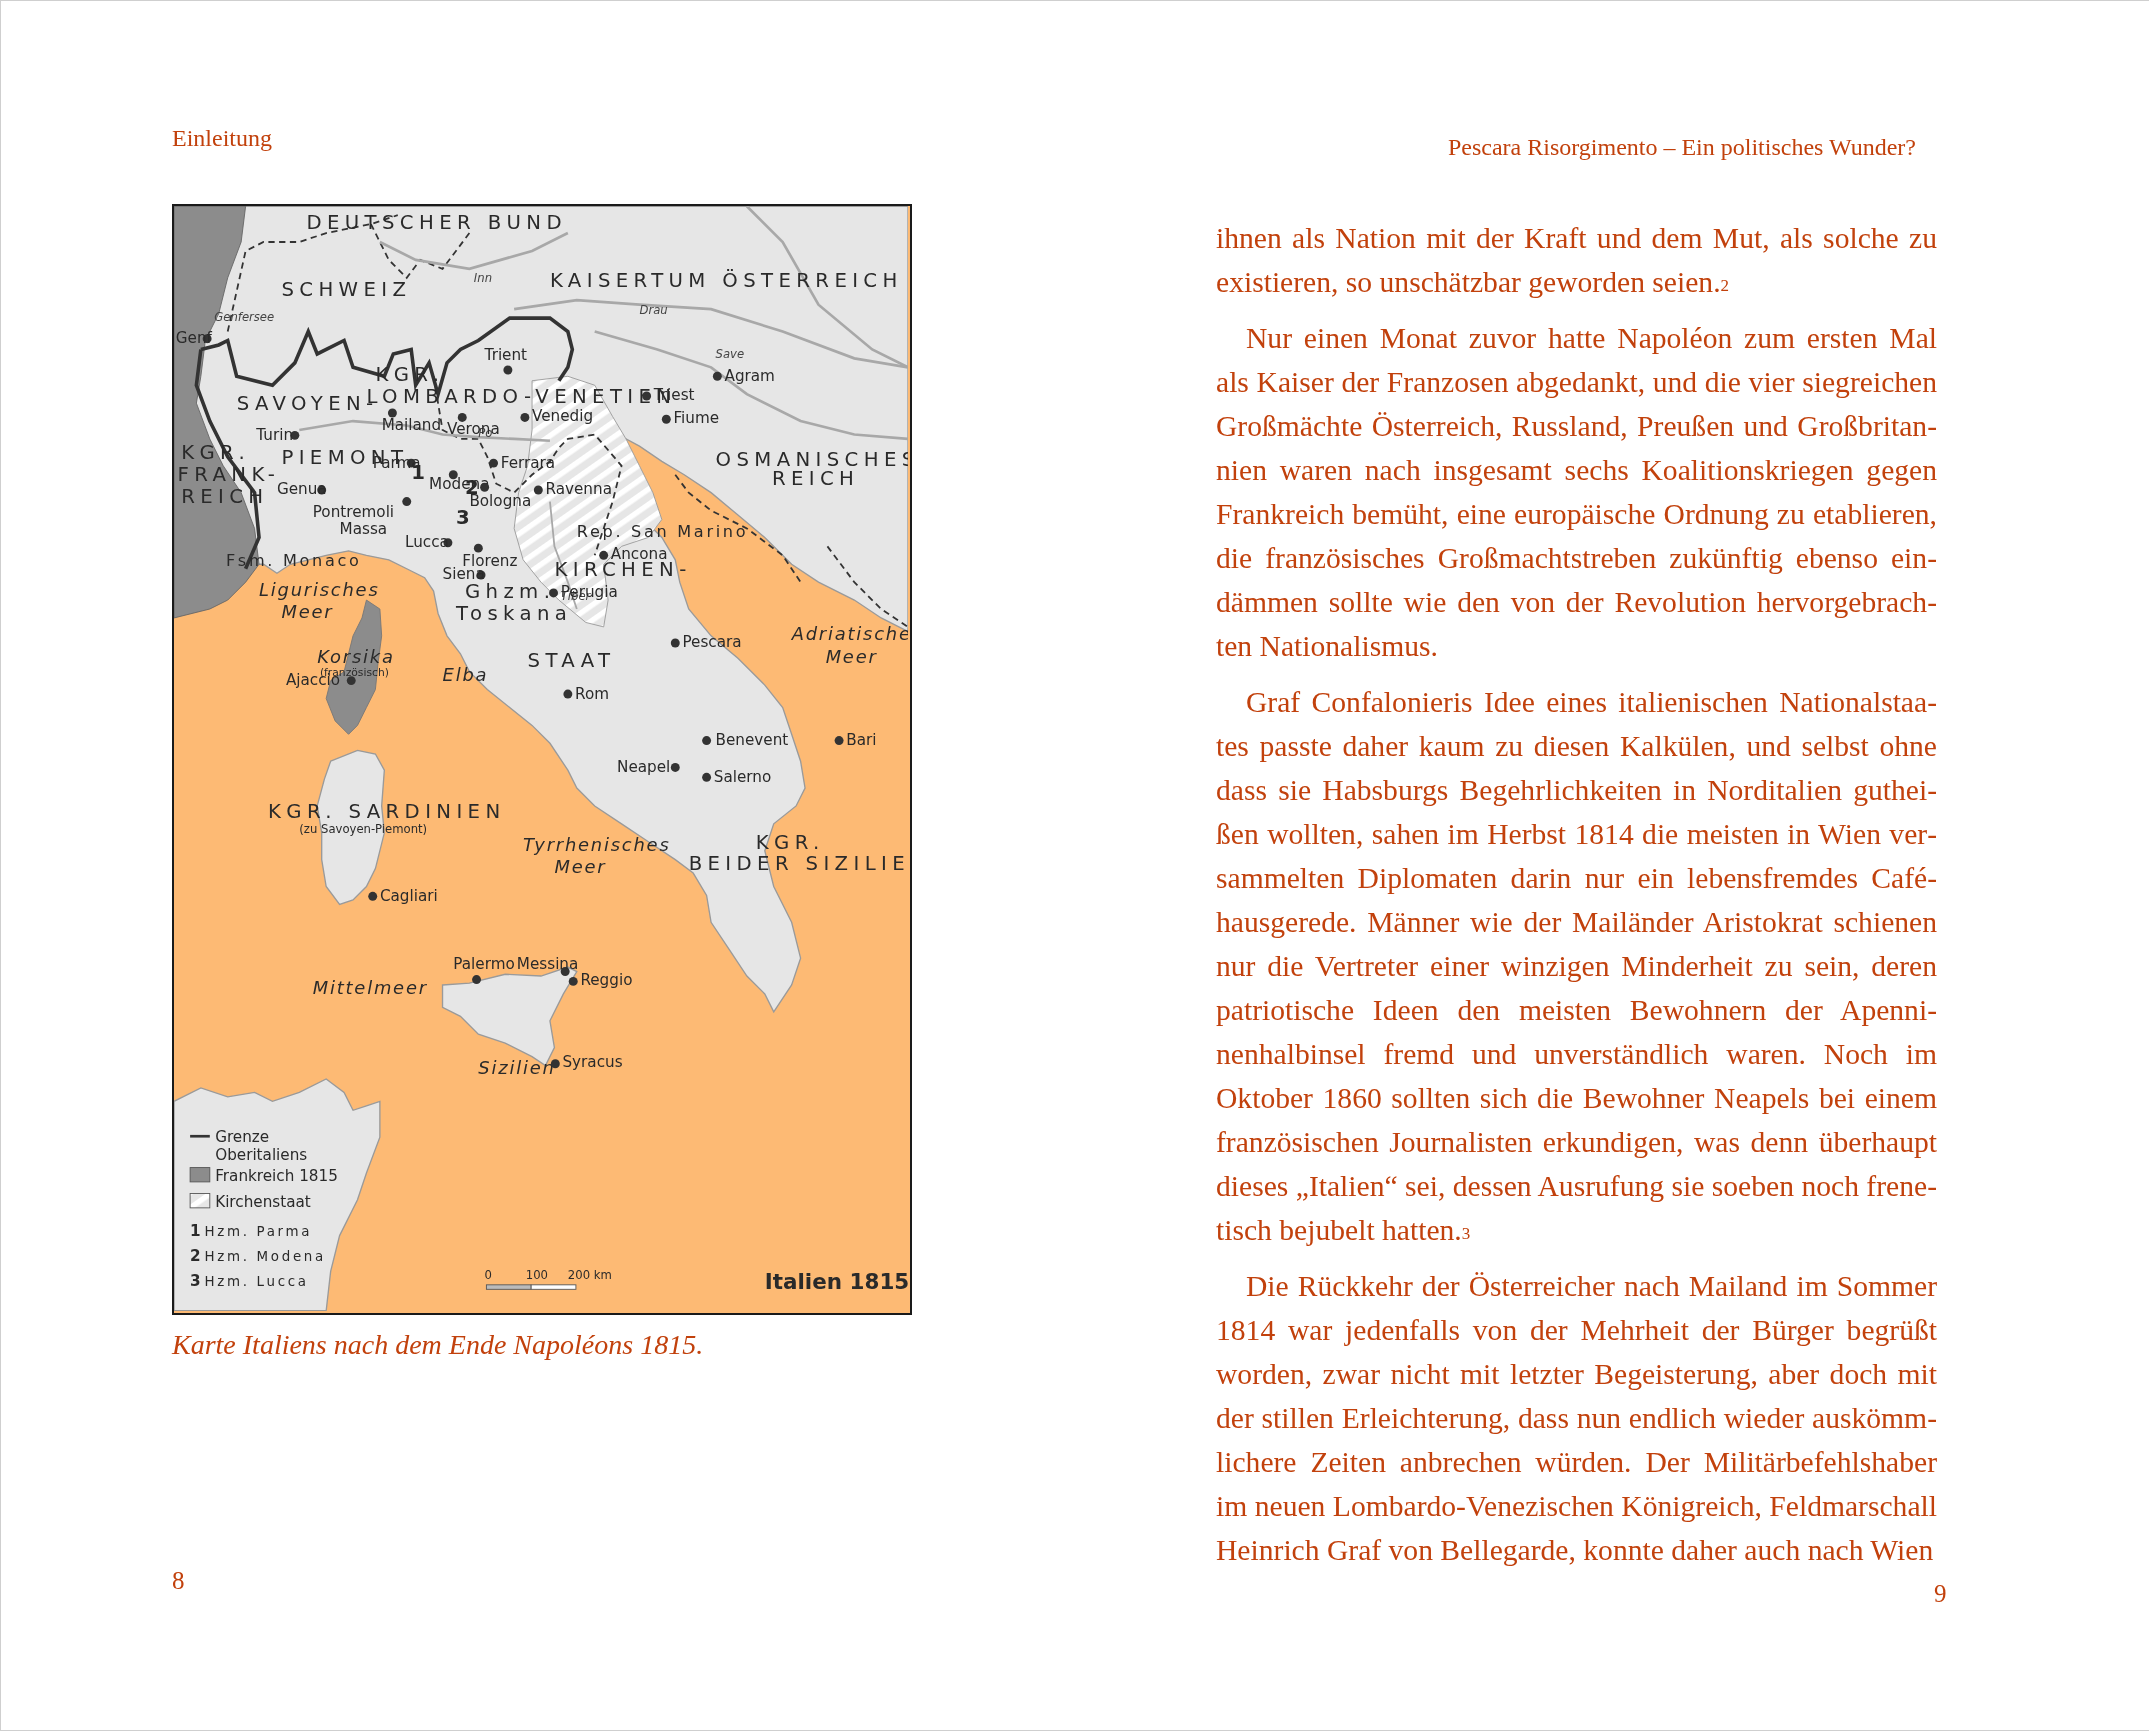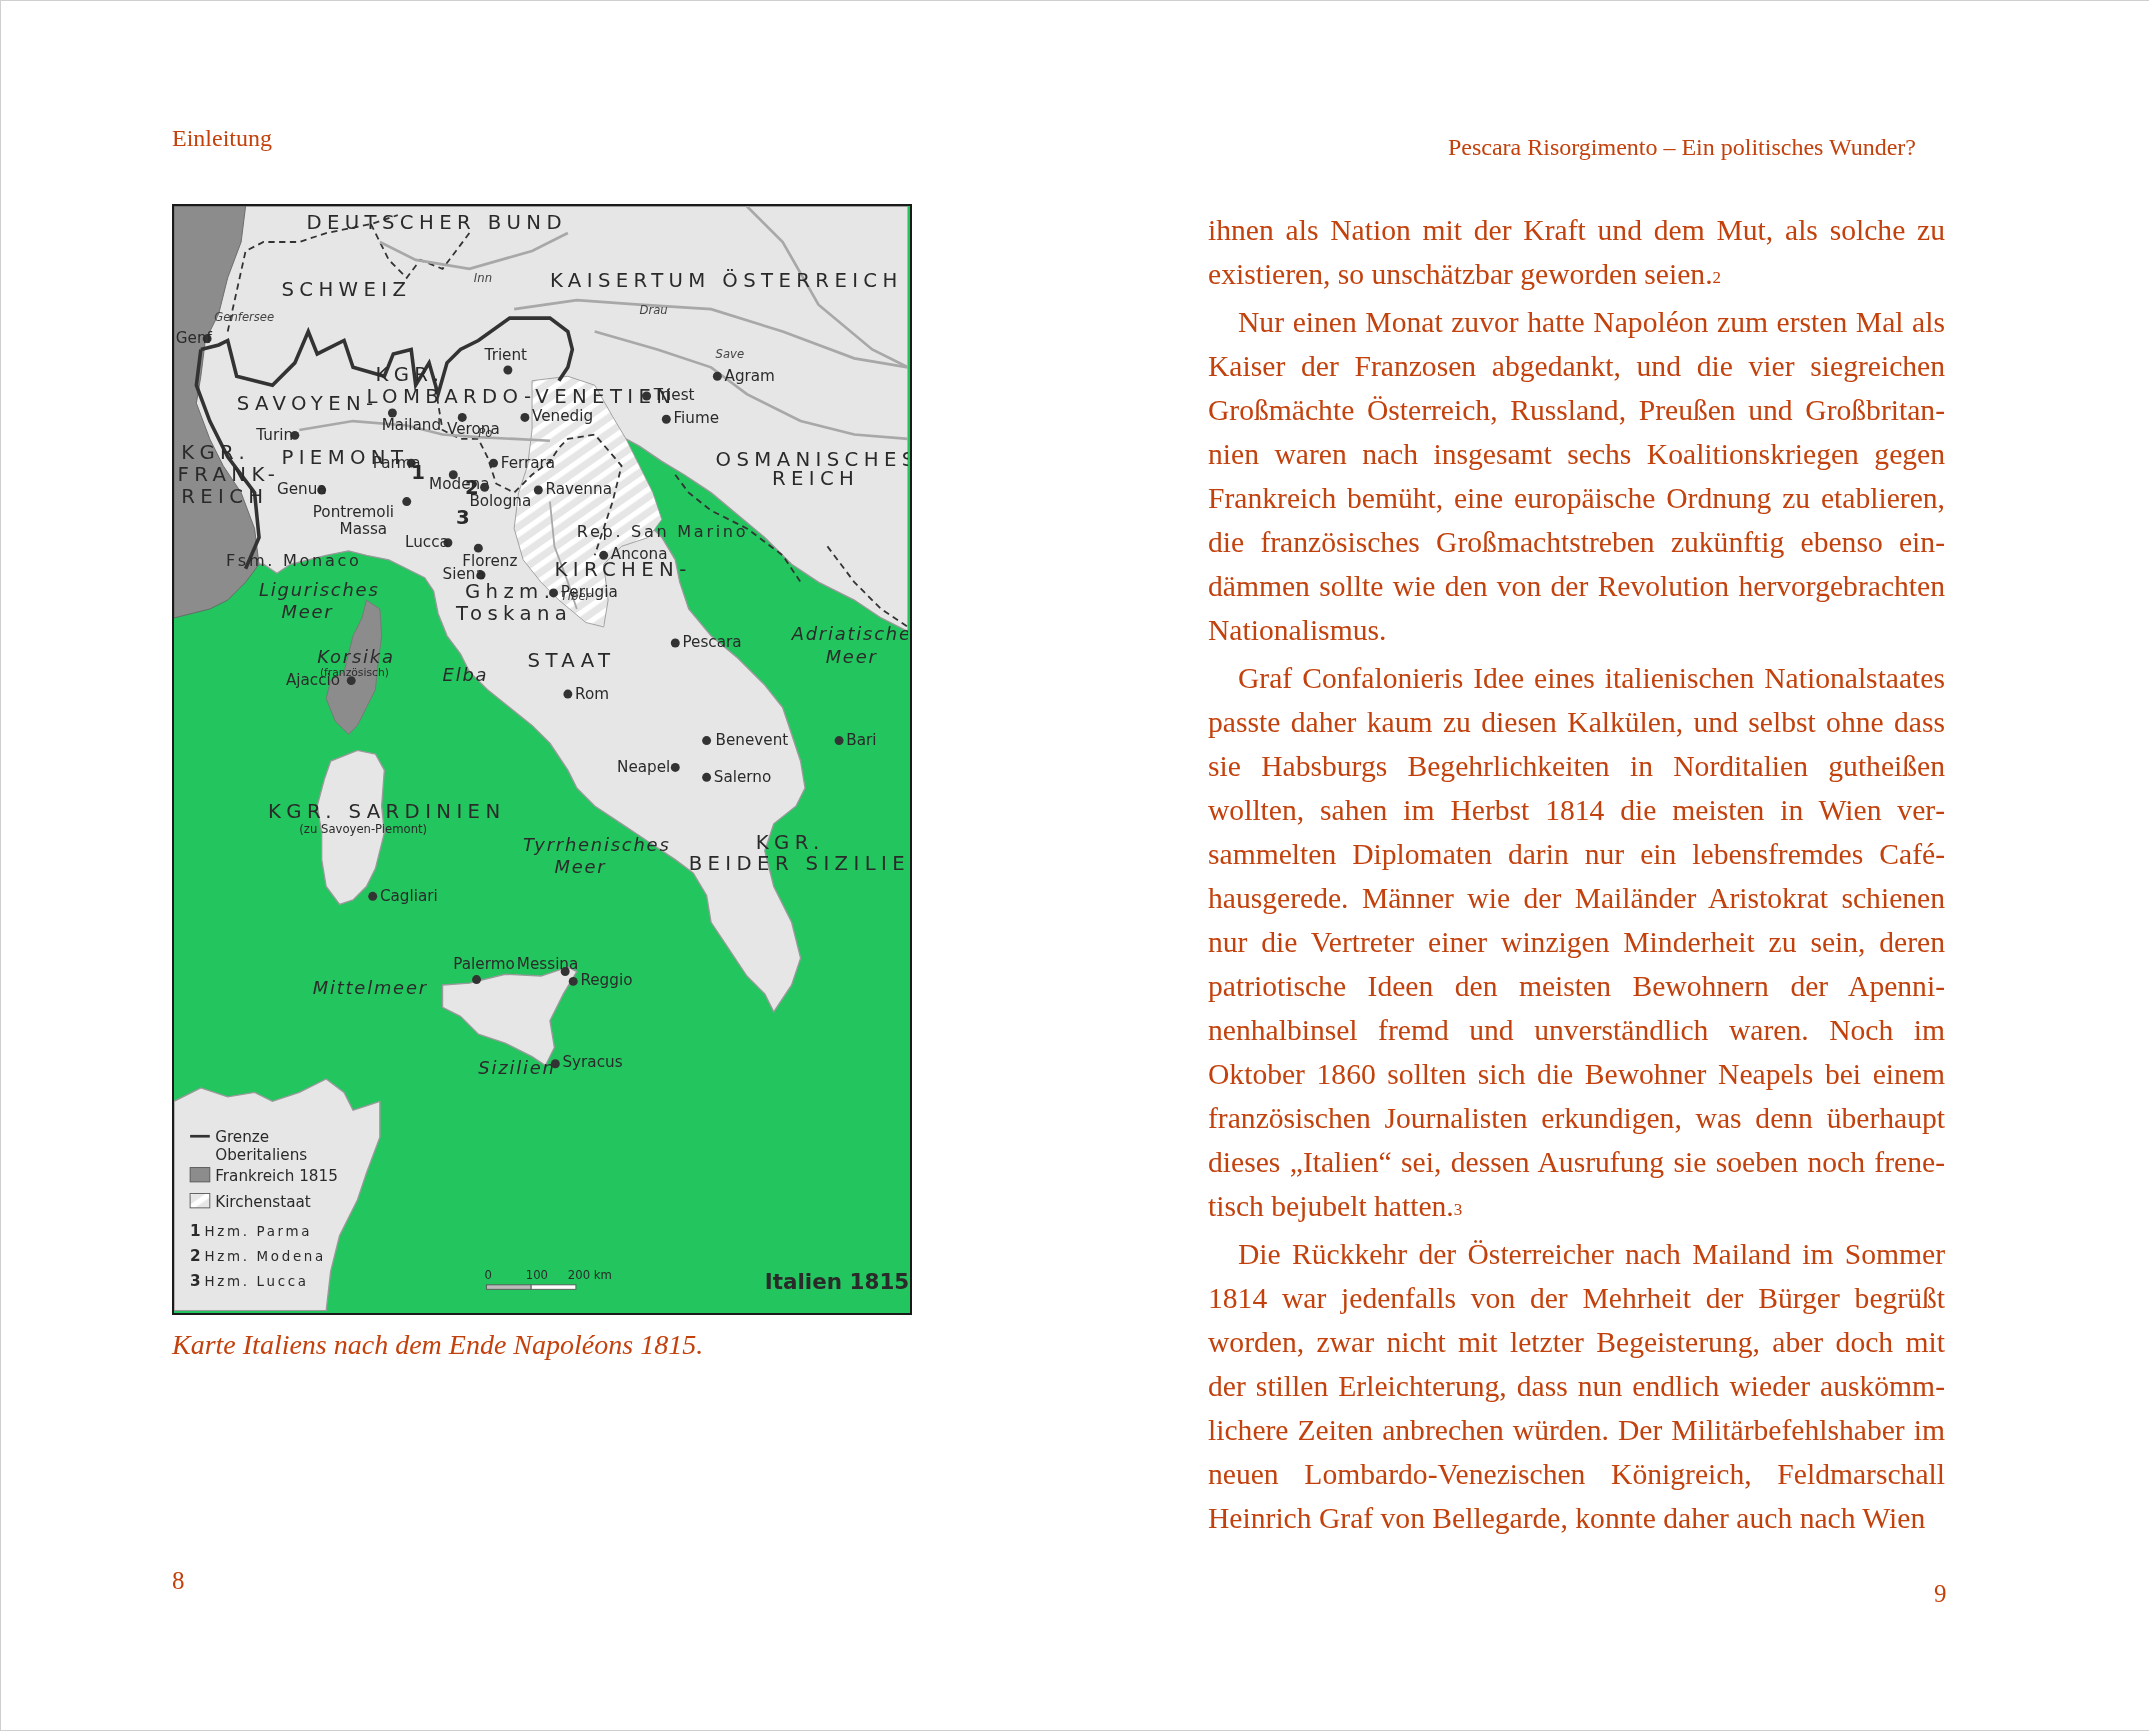--- a/index.html
+++ b/index.html
@@ -4,29 +4,29 @@
 <style>
   html, body { margin:0; padding:0; background:#ffffff; }
   body { width:2149px; height:1731px; position:relative; overflow:hidden; }
   .page-border { position:absolute; left:0; top:0; width:2148px; height:1729px; border:0.9px solid #cfcfcf; }
   .serif { font-family:"Liberation Serif","DejaVu Serif",serif; color:#c2410c; }
   .running-left { position:absolute; left:172px; top:125px; font-size:24px; }
   .running-right { position:absolute; right:233px; top:134px; font-size:24px; }
   .folio-left { position:absolute; left:172px; top:1567px; font-size:25px; }
   .folio-right { position:absolute; left:1934px; top:1580px; font-size:25px; }
   .caption { position:absolute; left:172px; top:1329px; font-size:28px; font-style:italic; }
-  .map-frame { position:absolute; left:172px; top:204px; width:740px; height:1111px; border:2.7px solid #1a1a1a; box-sizing:border-box; background:#22c55e; overflow:hidden; }
+  .map-frame { position:absolute; left:172px; top:204px; width:740px; height:1111px; border:2.7px solid #1a1a1a; box-sizing:border-box; background:#fdba74; overflow:hidden; }
   .map-frame svg { position:absolute; left:0; top:0; }
   .lbl { font-family:"DejaVu Sans","Liberation Sans",sans-serif; fill:#2a2a2a; }
   .region { letter-spacing:6px; font-size:22px; }
   .city { font-size:17px; }
   .sea { font-style:italic; font-size:20px; letter-spacing:2px; }
   .river { font-style:italic; font-size:13px; fill:#444; }
   .body-text { position:absolute; left:1204px; top:204px; width:745px; font-size:29.6px; line-height:44px; text-align:justify; hyphens:manual; }
-  .body-text p { margin:4px; }
+  .body-text p { margin:12px; }
   .body-text p.indent { text-indent:30px; }
   .body-text sup { font-size:17px; vertical-align:top; position:relative; top:3.6px; }
 </style>
 </head>
 <body>
 
 <div class="page-border"></div>
 
 <div class="serif running-left">Einleitung</div>
 <div class="serif running-right">Pescara Risorgimento – Ein politisches Wunder?</div>

